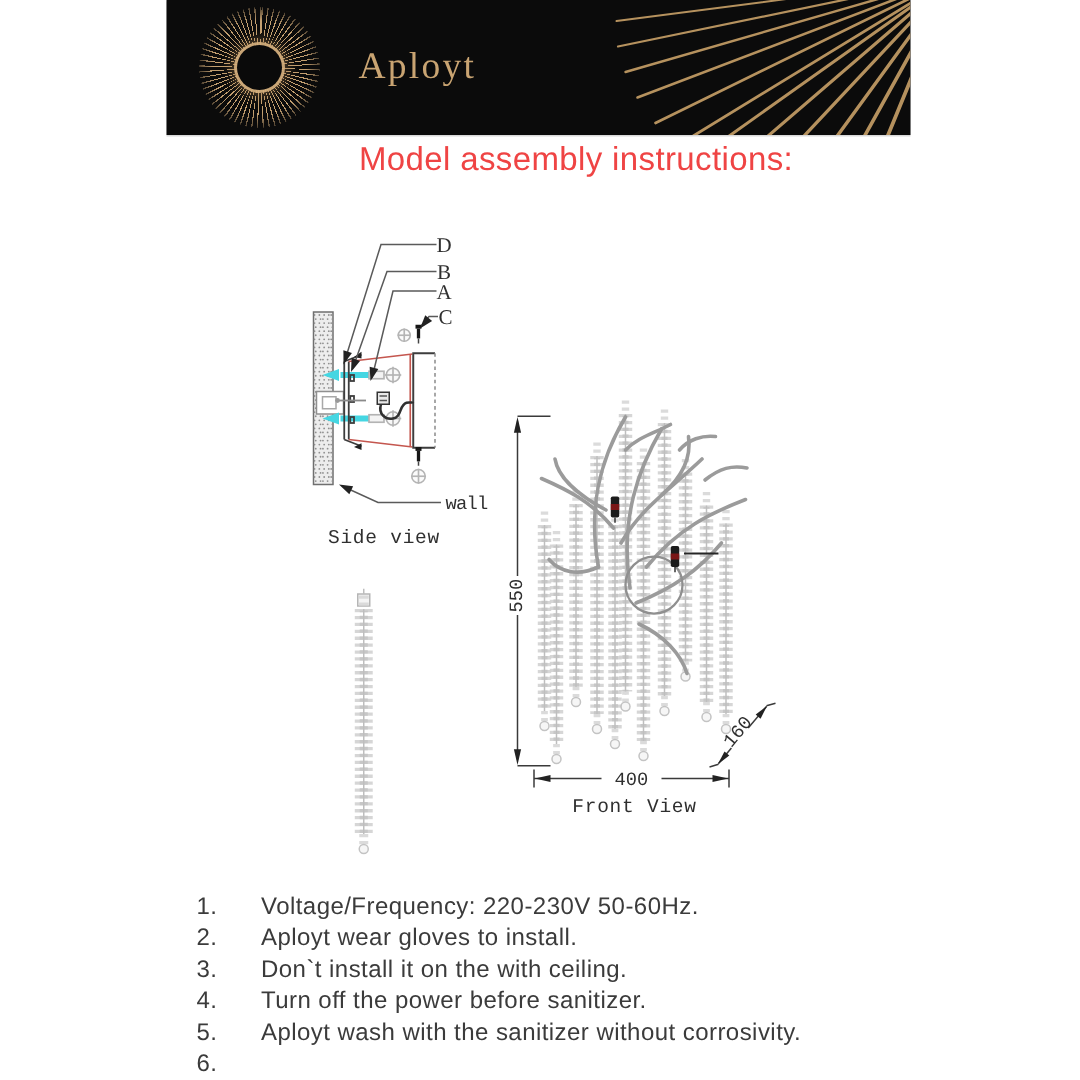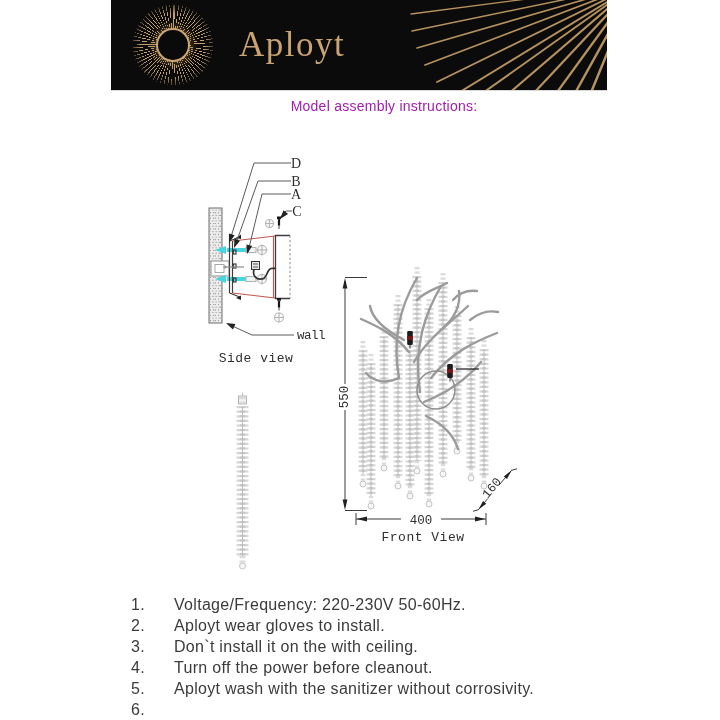--- a/index.html
+++ b/index.html
@@ -10,27 +10,27 @@
   .banner{position:absolute;left:111px;top:0;width:496px;height:90px;background:#0b0b0b;
           overflow:hidden;box-shadow:0 1px 0 #d9d9d9;}
   .burst{position:absolute;left:22px;top:5px;width:80px;height:80px;border-radius:50%;
          background:repeating-conic-gradient(from 2deg, rgba(206,168,118,.95) 0 1.3deg, rgba(0,0,0,0) 1.3deg 5.6deg);}
   .burst::after{content:"";position:absolute;inset:0;border-radius:50%;
          background:radial-gradient(circle, rgba(11,11,11,0) 0 55%, #0b0b0b 80%);}
   .burst-core{position:absolute;left:50%;top:50%;width:30px;height:30px;transform:translate(-50%,-50%);
          background:#0a0a0a;border-radius:50%;z-index:2;
          box-shadow:0 0 0 2px rgba(214,176,126,.9), 0 0 8px 4px rgba(170,130,80,.45);}
   .wordmark{position:absolute;left:128px;top:0;height:90px;display:flex;align-items:center;
-         font-family:"Liberation Serif", serif;font-size:35px;font-weight:400;letter-spacing:1.5px;
+         font-family:"Liberation Serif", serif;font-size:25px;font-weight:400;letter-spacing:1.5px;
          color:#c9a472;}
   .rays{position:absolute;inset:0;}
 
   
   .titleblock{position:absolute;top:95px;left:0;right:0;text-align:center;}
-  .title-line{font-size:14px;line-height:22px;font-weight:500;letter-spacing:.25px;color:#a21caf;margin-left:48px;}
+  .title-line{font-size:22px;line-height:22px;font-weight:500;letter-spacing:.25px;color:#ef4444;margin-left:48px;}
 
   
   .diagram{position:absolute;left:0;top:0;width:720px;height:720px;}
   .mono{font-family:"Liberation Mono", monospace;fill:#2f2f2f;}
   .serif{font-family:"Liberation Serif", serif;fill:#2f2f2f;}
 
   
   .instructions{position:absolute;left:131px;top:594px;}
   .ins-row{display:flex;line-height:21px;font-size:16px;font-weight:500;letter-spacing:.3px;color:#3b3b3b;}
   .ins-num{width:19px;flex:none;}
@@ -566,21 +566,21 @@
     <div class="ins-row">
       <span class="ins-num">2.</span>
       <span class="ins-text">Aployt wear gloves to install.</span>
     </div>
     <div class="ins-row">
       <span class="ins-num">3.</span>
       <span class="ins-text">Don`t install it on the with ceiling.</span>
     </div>
     <div class="ins-row">
       <span class="ins-num">4.</span>
-      <span class="ins-text">Turn off the power before cleanout.</span>
+      <span class="ins-text">Turn off the power before sanitizer.</span>
     </div>
     <div class="ins-row">
       <span class="ins-num">5.</span>
       <span class="ins-text">Aployt wash with the sanitizer without corrosivity.</span>
     </div>
     <div class="ins-row">
       <span class="ins-num">6.</span>
     </div>
   </div>
 </div>

